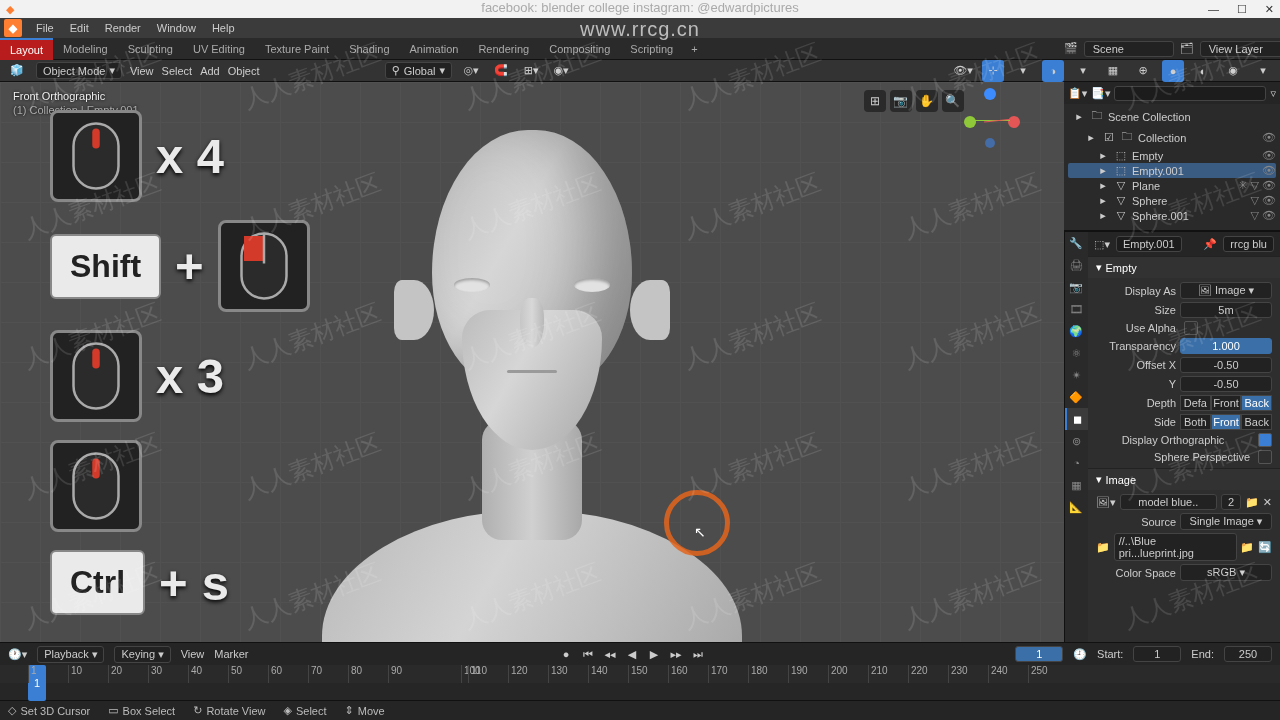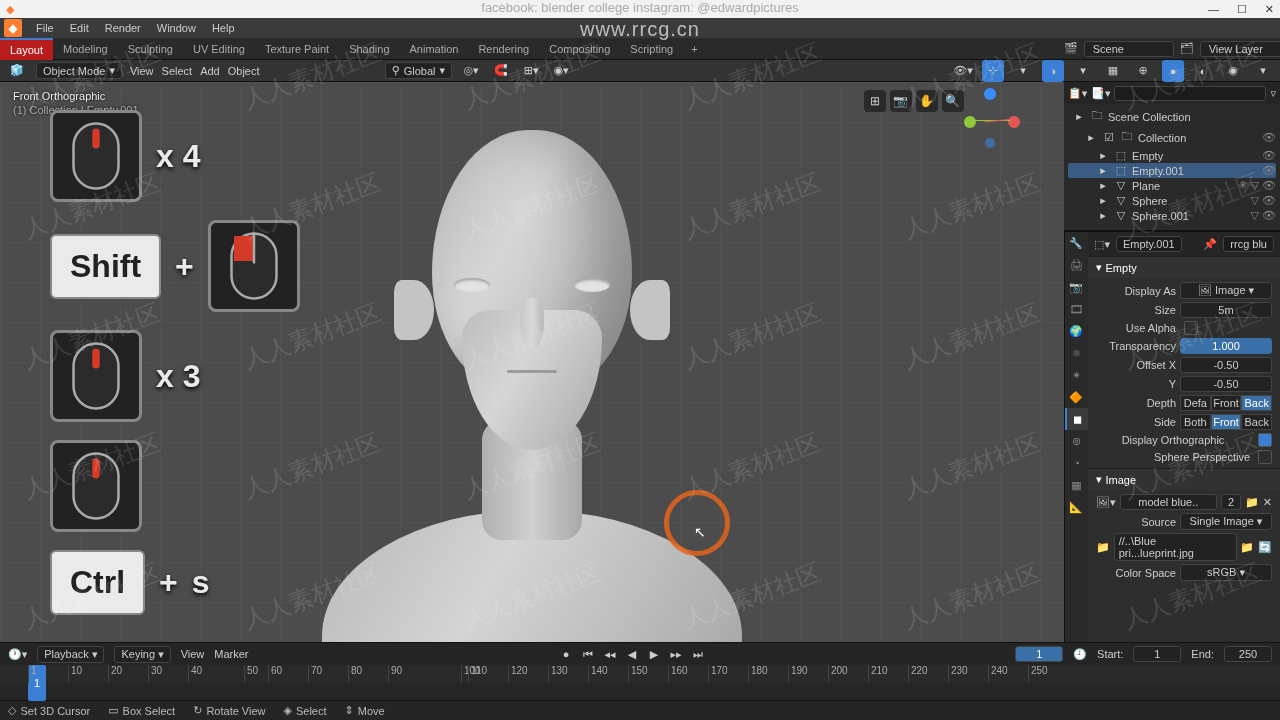--- a/index.html
+++ b/index.html
@@ -72,21 +72,21 @@
 .gizmo .y { width:12px; height:12px; border-radius:50%; background:#8fc93a; position:absolute; left:4px; top:28px; }
 .gizmo .x { width:12px; height:12px; border-radius:50%; background:#e45656; position:absolute; right:0; top:28px; }
 .gizmo .d { width:10px; height:10px; border-radius:50%; background:#3c8cff; opacity:.5; position:absolute; left:25px; top:50px; }
 
 
 .shortcuts { position:absolute; left:50px; top:10px; z-index:40; }
 .scard { display:flex; align-items:center; gap:14px; margin:18px 0; }
 .mousebox { width:92px; height:92px; background:#222; border:3px solid #888; border-radius:8px; display:flex; align-items:center; justify-content:center; padding:10px; }
 .mousebox svg { width:52px; height:70px; }
 .keybox { background:#eaeaea; color:#222; font-size:32px; font-weight:bold; padding:12px 18px; border-radius:6px; border:2px solid #888; }
-.stxt { color:#eaeaea; font-size:32px; font-weight:bold; text-shadow:0 2px 4px #000; }
+.stxt { color:#eaeaea; font-size:49px; font-weight:bold; text-shadow:0 2px 4px #000; }
 
 .ring { position:absolute; width:66px; height:66px; border:5px solid #e4641c; border-radius:50%; left:664px; top:408px; opacity:.85; }
 .cursor { position:absolute; left:694px; top:442px; font-size:14px; color:#fff; }
 
 
 .right .tabs { width:24px; background:#2a2a2a; display:flex; flex-direction:column; border-left:1px solid #111; }
 .right .tabs .t { height:22px; display:flex; align-items:center; justify-content:center; cursor:pointer; font-size:11px; color:#888; }
 .right .tabs .t.active { background:#3b3b3b; color:#fff; border-left:2px solid #3b7fd4; }
 .right .panel { flex:1; display:flex; flex-direction:column; overflow:hidden; }
 
@@ -511,21 +511,21 @@
   </div>
   <div class="tlruler" id="tlruler">
     <div class="cursorline">
         <span>1</span>
       </div>
   <div class="tick" style="left: 28px;">1</div>
       <div class="tick" style="left: 68px;">10</div>
       <div class="tick" style="left: 108px;">20</div>
       <div class="tick" style="left: 148px;">30</div>
       <div class="tick" style="left: 188px;">40</div>
-      <div class="tick" style="left: 244px;">50</div>
+      <div class="tick" style="left: 228px;">50</div>
       <div class="tick" style="left: 268px;">60</div>
       <div class="tick" style="left: 308px;">70</div>
       <div class="tick" style="left: 348px;">80</div>
       <div class="tick" style="left: 388px;">90</div>
       <div class="tick" style="left: 441px; margin-left: 20px;">100</div>
       <div class="tick" style="left: 468px; text-align: right;">110</div>
       <div class="tick" style="left: 508px;">120</div>
       <div class="tick" style="left: 548px;">130</div>
       <div class="tick" style="left: 588px;">140</div>
       <div class="tick" style="left: 628px;">150</div>

